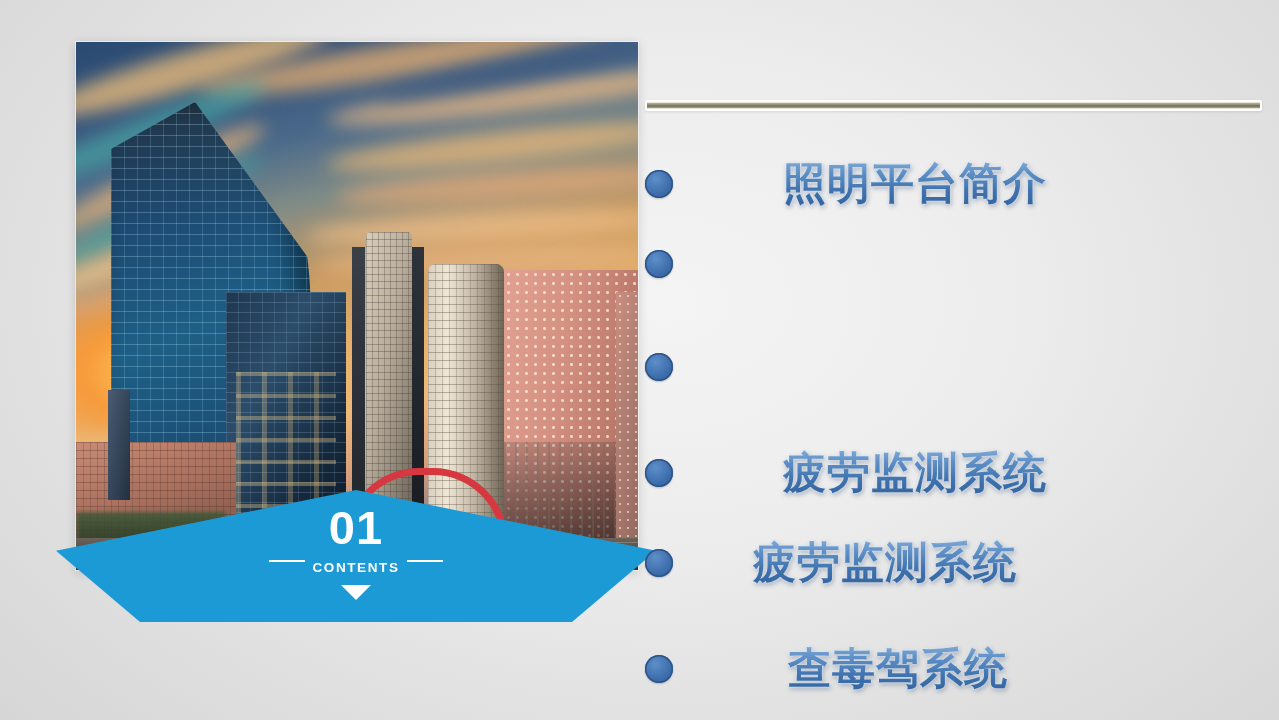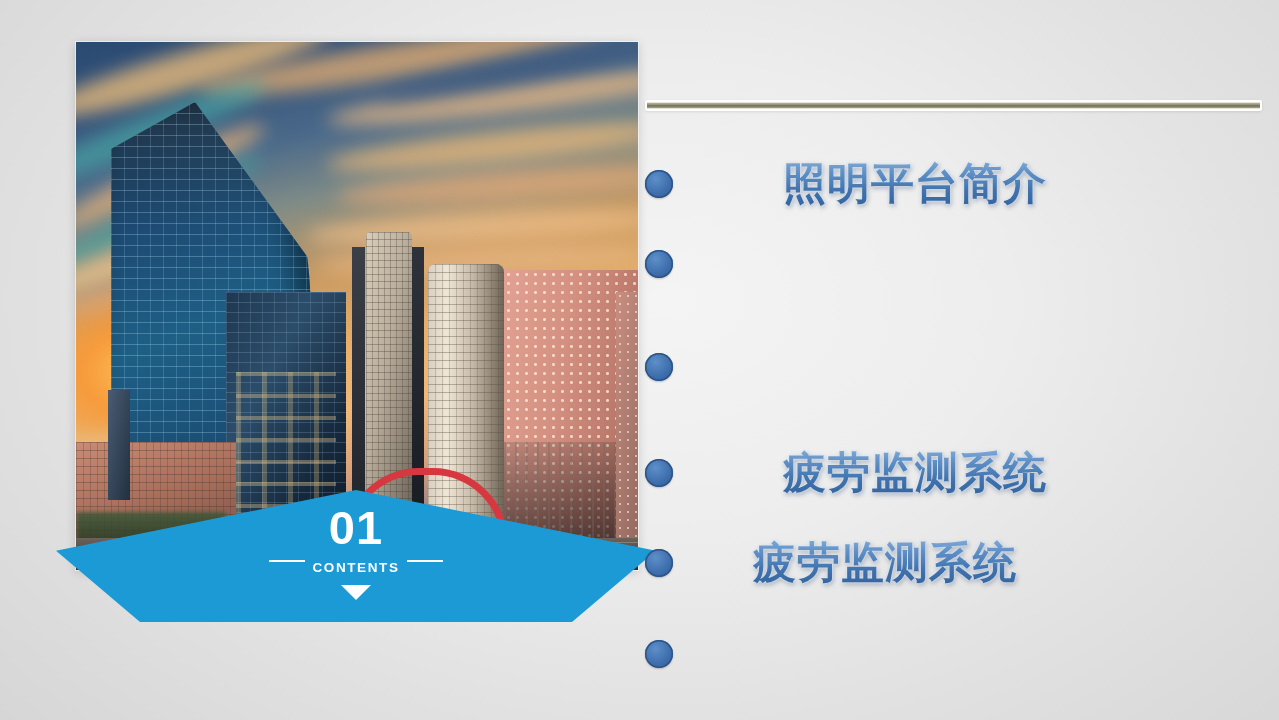--- a/index.html
+++ b/index.html
@@ -223,17 +223,18 @@
       <span class="itxt" style="margin-left:110px;">疲劳监测系统</span>
     </div>
 
     <div class="item" style="top:408px;">
       <span class="dot"></span>
       <span class="itxt" style="margin-left:80px;">疲劳监测系统</span>
     </div>
 
     <div class="item" style="top:514px;">
       <span class="dot"></span>
+      <span class="itxt" style="margin-left:115px;">查毒驾系统</span>
     </div>
 
   </div>
 
 </div>
 
 </body></html>

